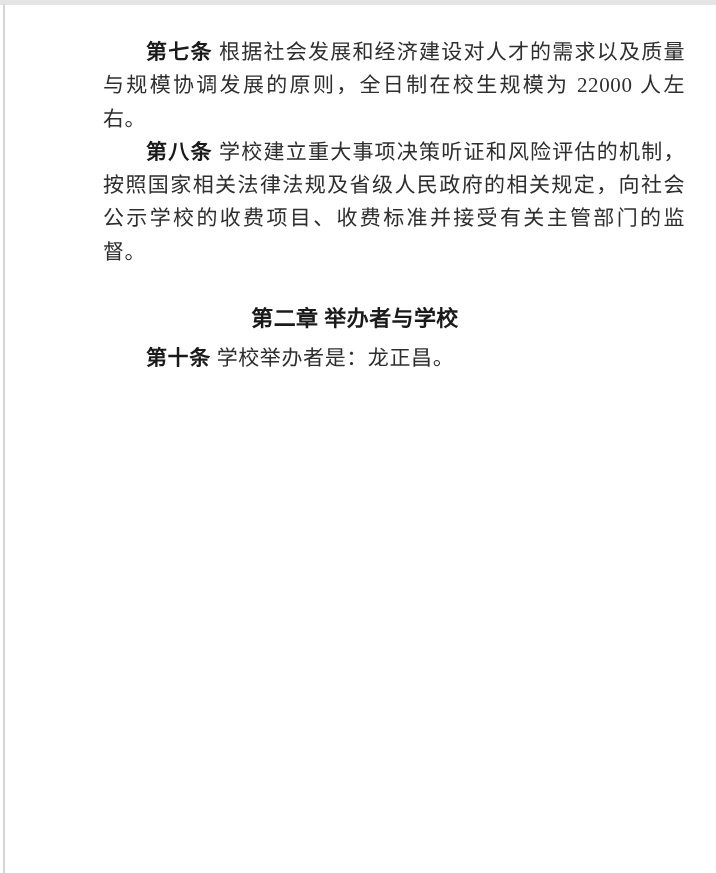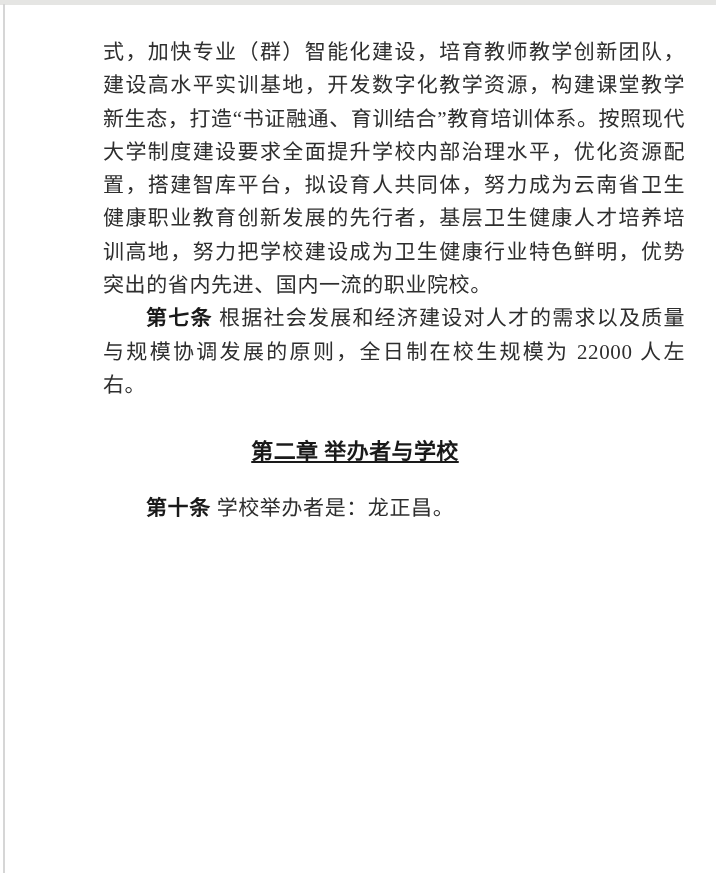--- a/index.html
+++ b/index.html
@@ -52,30 +52,29 @@
     font-weight:bold;
     color:var(--bold-color);
   }
   .heading{
     font-weight:bold;
     color:var(--bold-color);
     font-size:22px;
     text-align:center;
     letter-spacing:0.4px;
     margin-top:33px;
-    margin-bottom:23px;
+    margin-bottom:7px;
     margin-right:78px; 
-    text-decoration:underline;
   }
 </style>
 </head>
 <body>
 
 <div class="page">
   <div class="top-edge"></div>
   <div class="left-border"></div>
   <div class="content" id="doc-content">
-      <div class="para">式，加快专业（群）智能化建设，培育教师教学创新团队，建设高水平实训基地，开发数字化教学资源，构建课堂教学新生态，打造“书证融通、育训结合”教育培训体系。按照现代大学制度建设要求全面提升学校内部治理水平，优化资源配置，搭建智库平台，拟设育人共同体，努力成为云南省卫生健康职业教育创新发展的先行者，基层卫生健康人才培养培训高地，努力把学校建设成为卫生健康行业特色鲜明，优势突出的省内先进、国内一流的职业院校。</div>
       <div class="para indent"><b>第七条</b> 根据社会发展和经济建设对人才的需求以及质量与规模协调发展的原则，全日制在校生规模为 22000 人左右。</div>
+      <div class="para indent"><b>第八条</b> 学校建立重大事项决策听证和风险评估的机制，按照国家相关法律法规及省级人民政府的相关规定，向社会公示学校的收费项目、收费标准并接受有关主管部门的监督。</div>
       <div class="heading">第二章 举办者与学校</div>
       <div class="para indent"><b>第十条</b> 学校举办者是：龙正昌。</div>
     </div>
 </div>
 
 </body></html>

